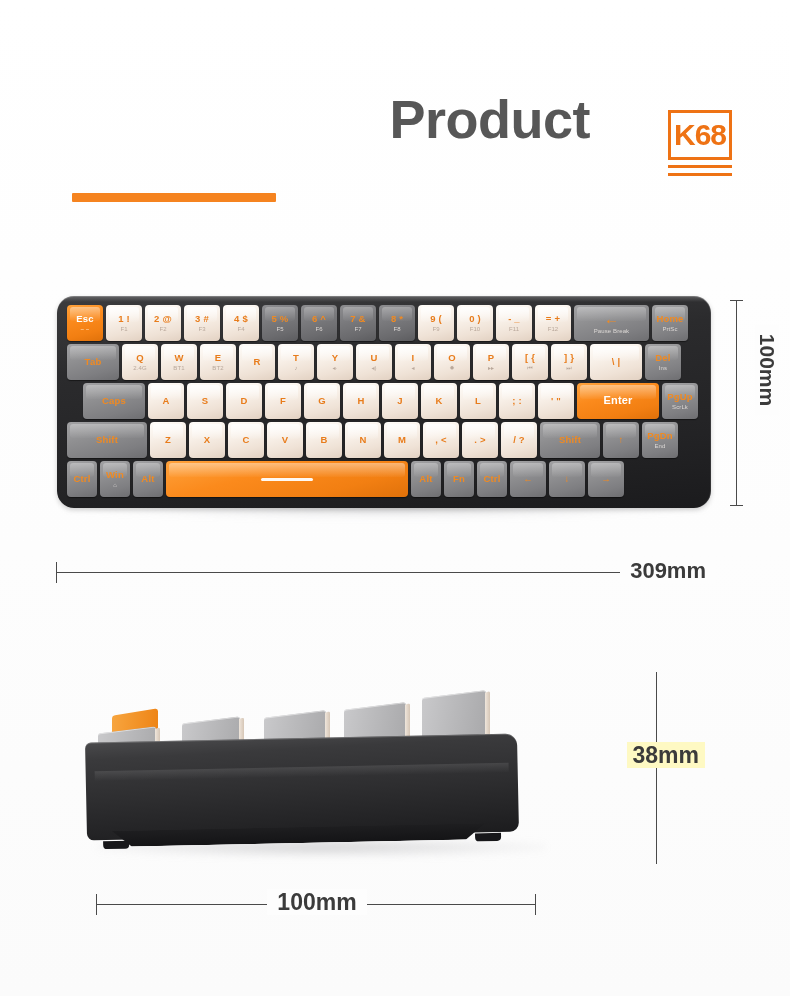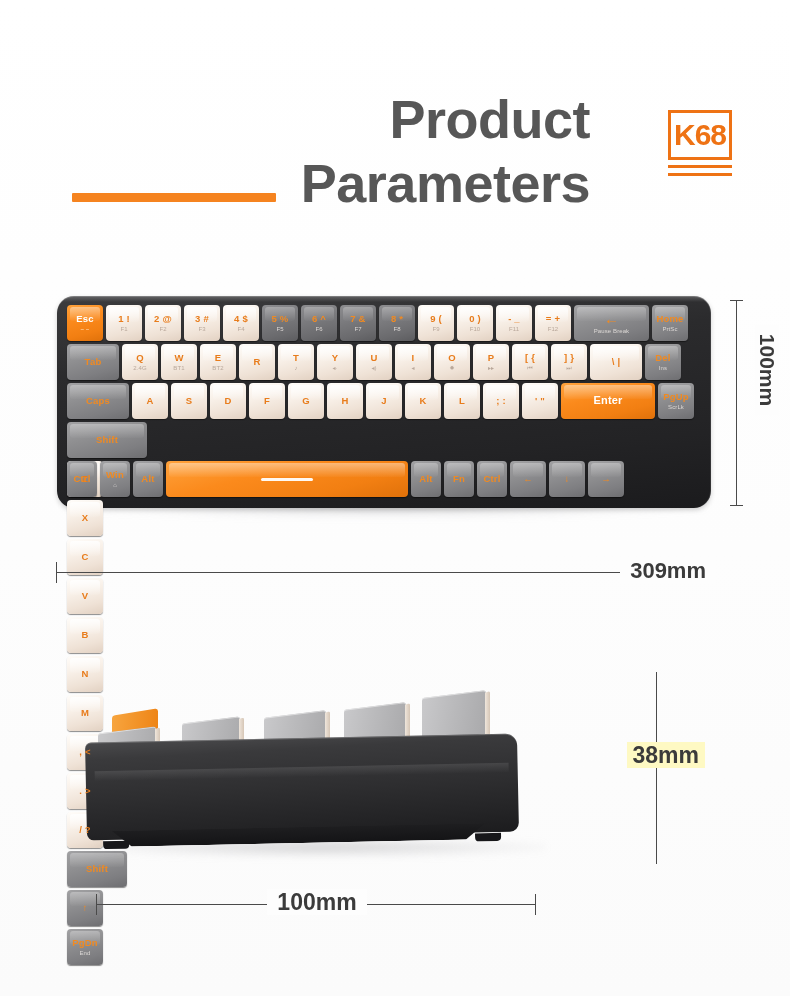--- a/index.html
+++ b/index.html
@@ -72,22 +72,22 @@
     background: linear-gradient(180deg, rgba(255,255,255,0.22), rgba(255,255,255,0));
     border-radius: 7px 7px 0 0;
   }
   #kb-grid {
     position: absolute; left: 10px; top: 9px;
     width: 634px; height: 194px;
   }
   .krow { position: absolute; left: 0; height: 36px; display: flex; gap: 3px; }
   .krow.r0 { top: 0; }
   .krow.r1 { top: 39px; }
-  .krow.r2 { top: 78px; }
-  .krow.r3 { top: 117px; flex-direction: column; }
+  .krow.r2 { top: 78px; margin-left: 16px; }
+  .krow.r3 { top: 117px; }
   .krow.r4 { top: 156px; height: 37px; }
 
   .key {
     position: relative;
     width: 36px; height: 36px;
     border-radius: 4px;
     box-sizing: border-box;
     flex: 0 0 auto;
     overflow: hidden;
     display: flex; flex-direction: column;
@@ -151,21 +151,21 @@
   }
   .key.gray .ksub, .key.gray2 .ksub { color: #ddd9d6; }
   .key.orange .klabel { color: #ffffff; }
   .key.orange .ksub { color: #ffe0bf; }
   .key.gray .klabel, .key.gray2 .klabel { color: #f08a22; }
 
   
   .w-tab   { width: 52px; }
   .w-bspc  { width: 75px; }
   .w-caps  { width: 62px; }
-  .w-enter { width: 94px; }
+  .w-enter { width: 82px; }
   .w-lshift{ width: 80px; }
   .w-rshift{ width: 60px; }
   .w-mod   { width: 30px; }
   .w-space { width: 242px; }
   .w-right { width: 36px; }
 
   .space-line {
     position: relative; z-index: 2;
     width: 52px; height: 3px; background: #ffffff; border-radius: 2px;
     opacity: .95;
@@ -261,21 +261,20 @@
   #dimH2 .label { position:absolute; left: 0; top: 5px; width: 450px; text-align:center; }
   #dimH2 .label span { background:#fdfdfd; padding: 0 10px; font-size: 23px; font-weight:bold; color:#3b3b3b; }
 </style>
 </head>
 <body>
 
 <div id="header">
 
   <div id="page-title">
     <span id="title-line1">Product</span>
-    <span id="title-line2">Parameters</span>
   </div>
   <div id="title-underline"></div>
 
   <div id="badge">
     <div id="badge-box">
       <span id="badge-text">K68</span>
     </div>
     <div class="badge-rule"></div>
     <div class="badge-rule"></div>
   </div>

